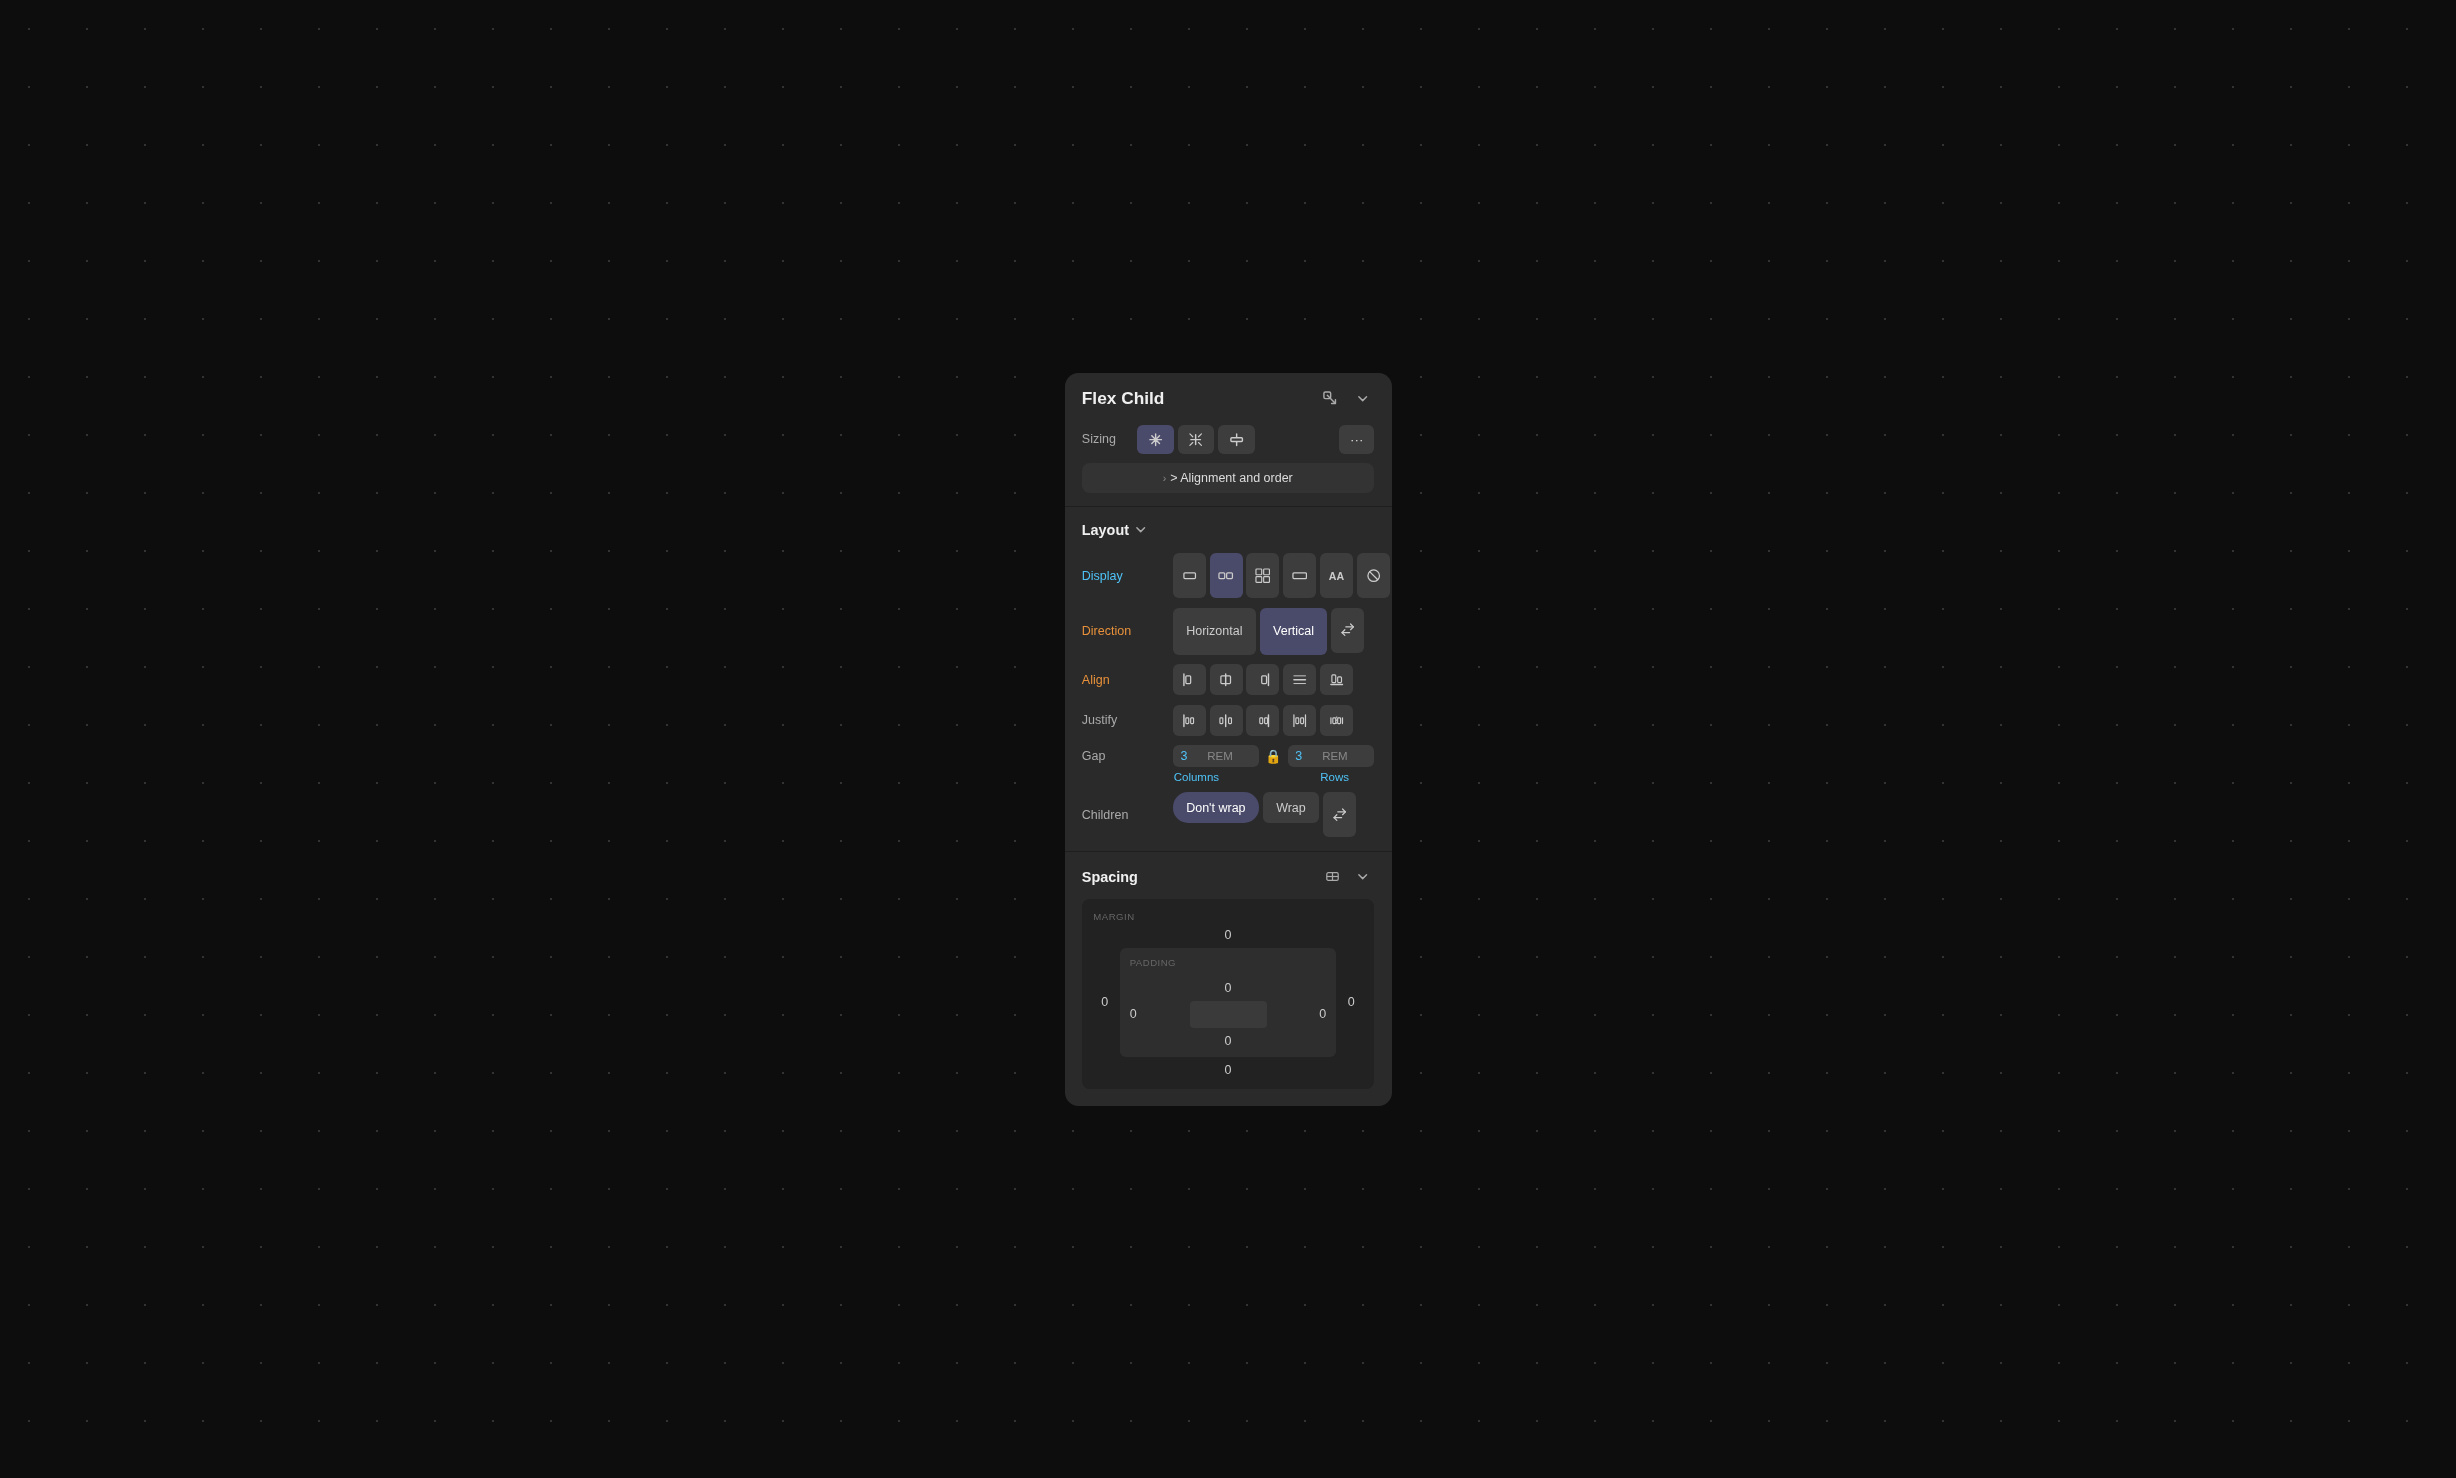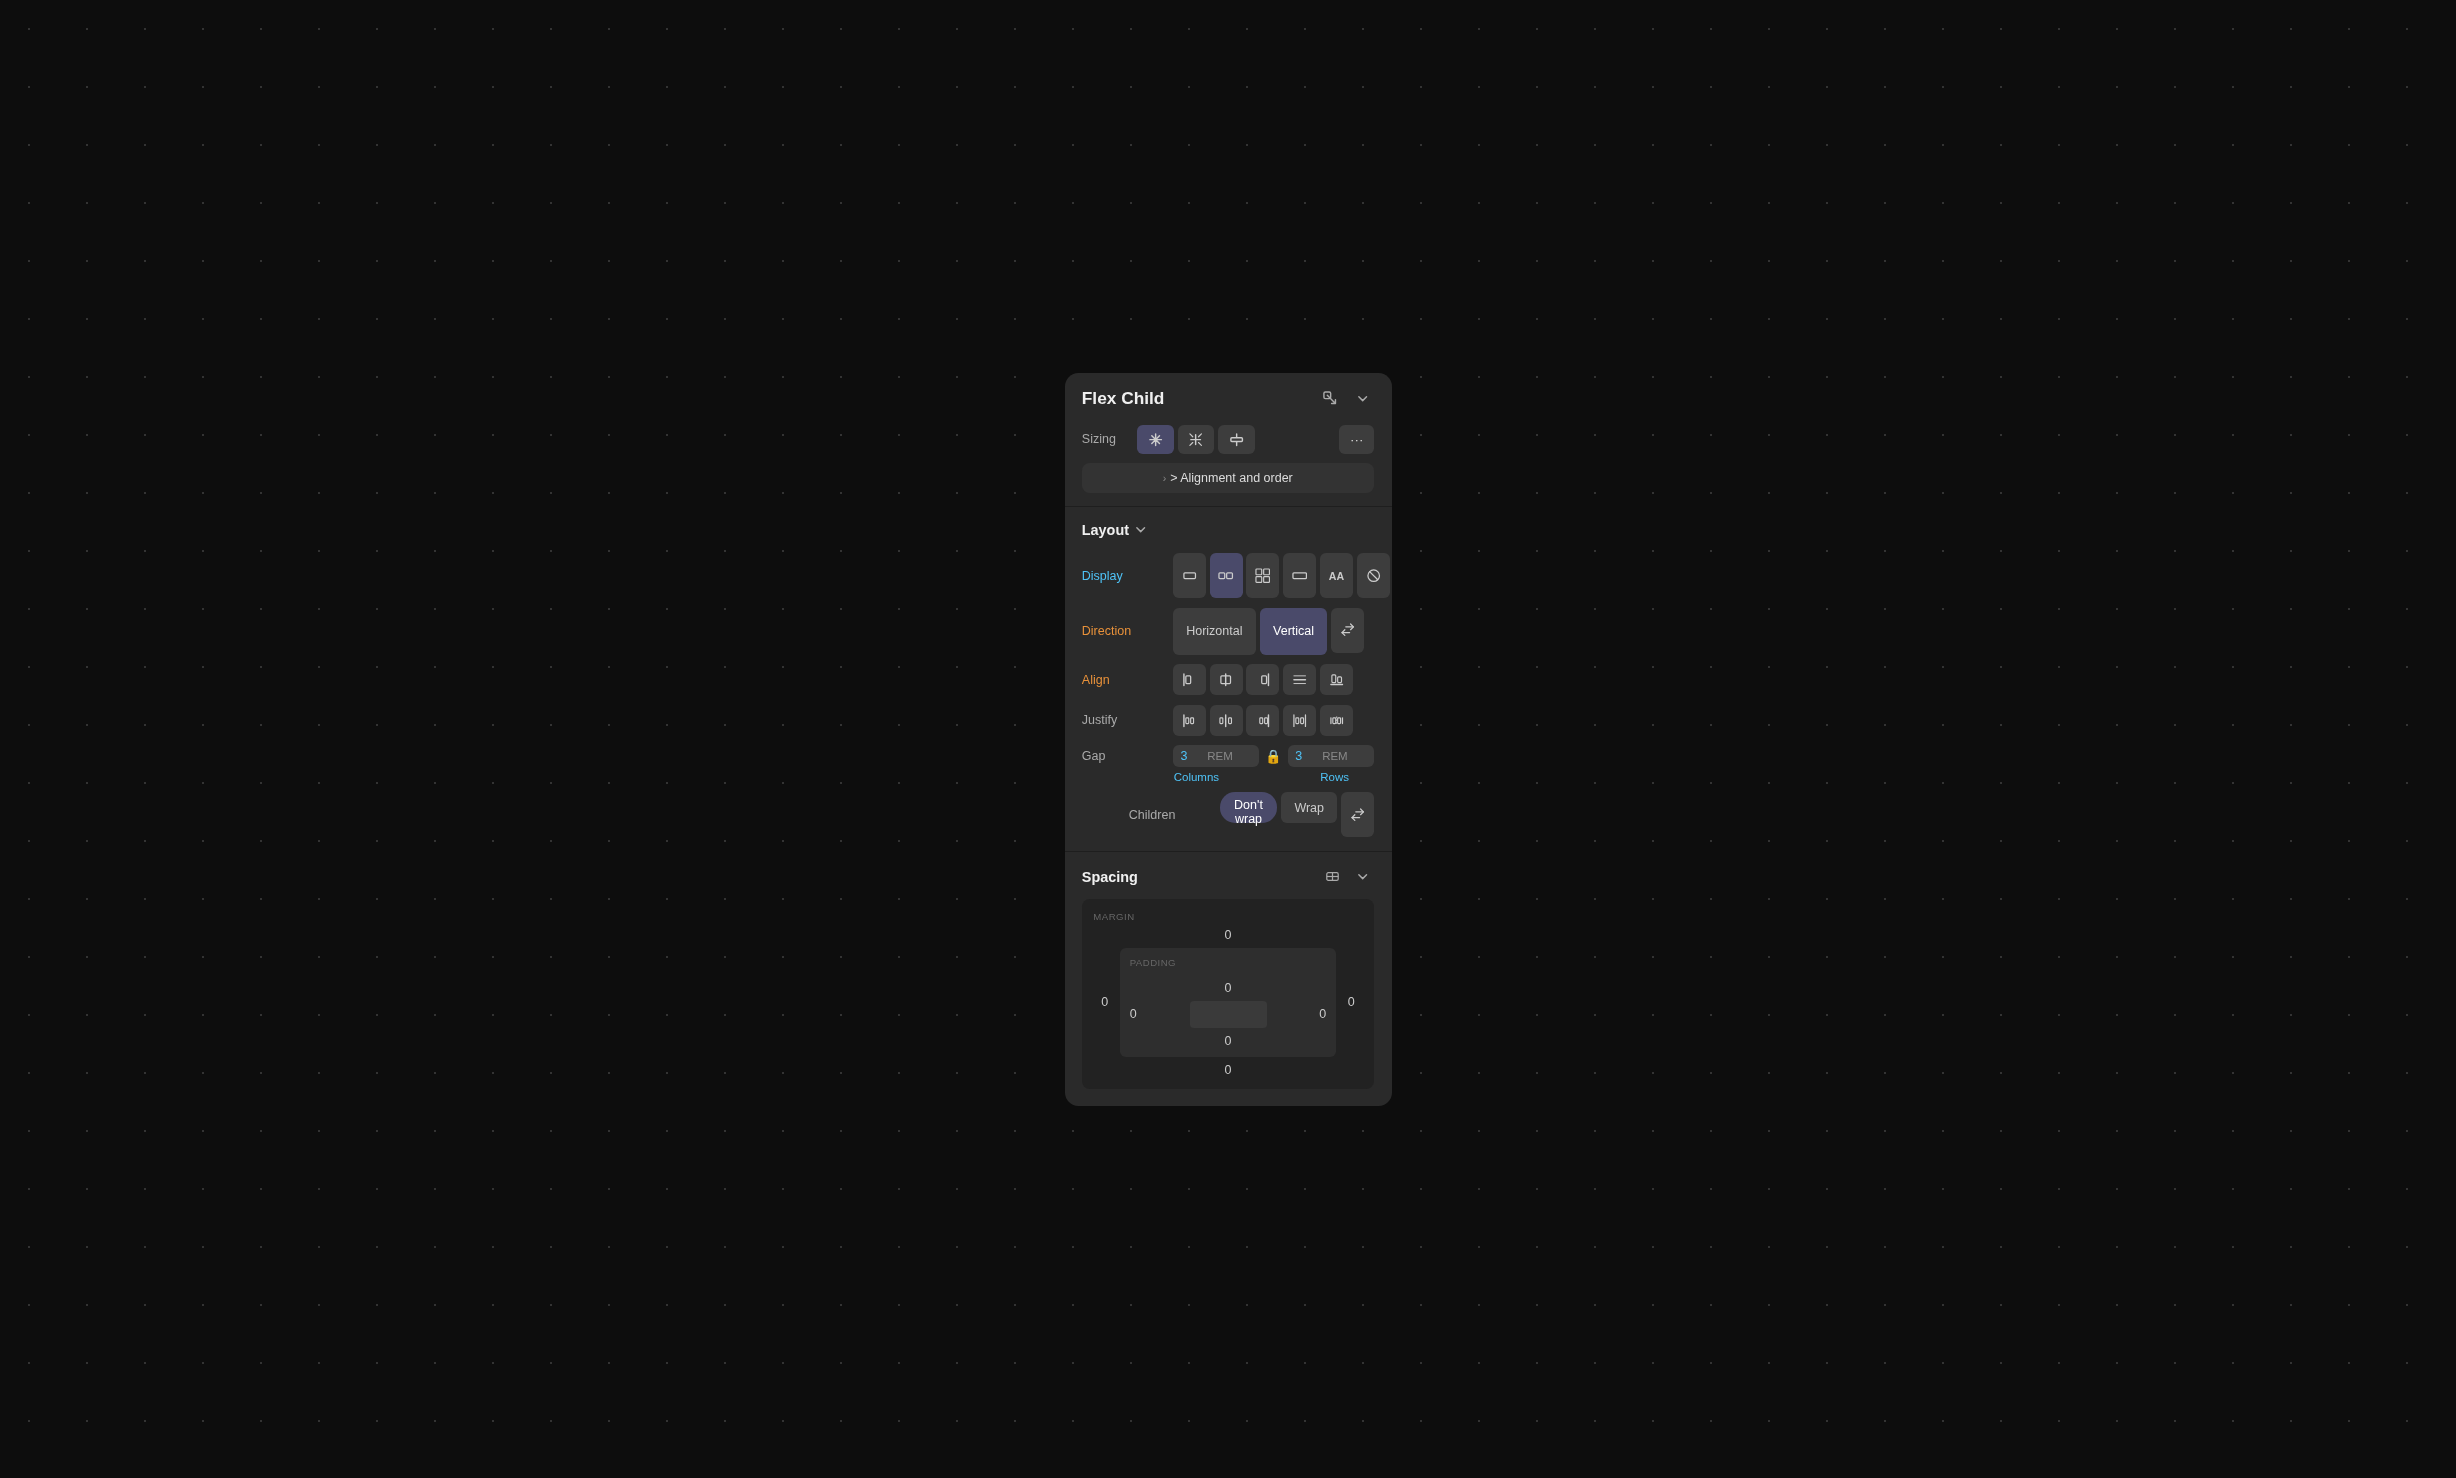--- a/index.html
+++ b/index.html
@@ -272,21 +272,20 @@
       font-size: 11.5px;
     }
     .lock-icon {
       color: #888;
       font-size: 13.4px;
     }
 
     
     .children-row {
       margin-bottom: 0;
-      margin-left: 47px;
     }
     .wrap-group {
       display: flex;
       gap: 3.8px;
     }
     .wrap-btn {
       background: #3d3d3d;
       border: none;
       border-radius: 5.8px;
       color: #ccc;

